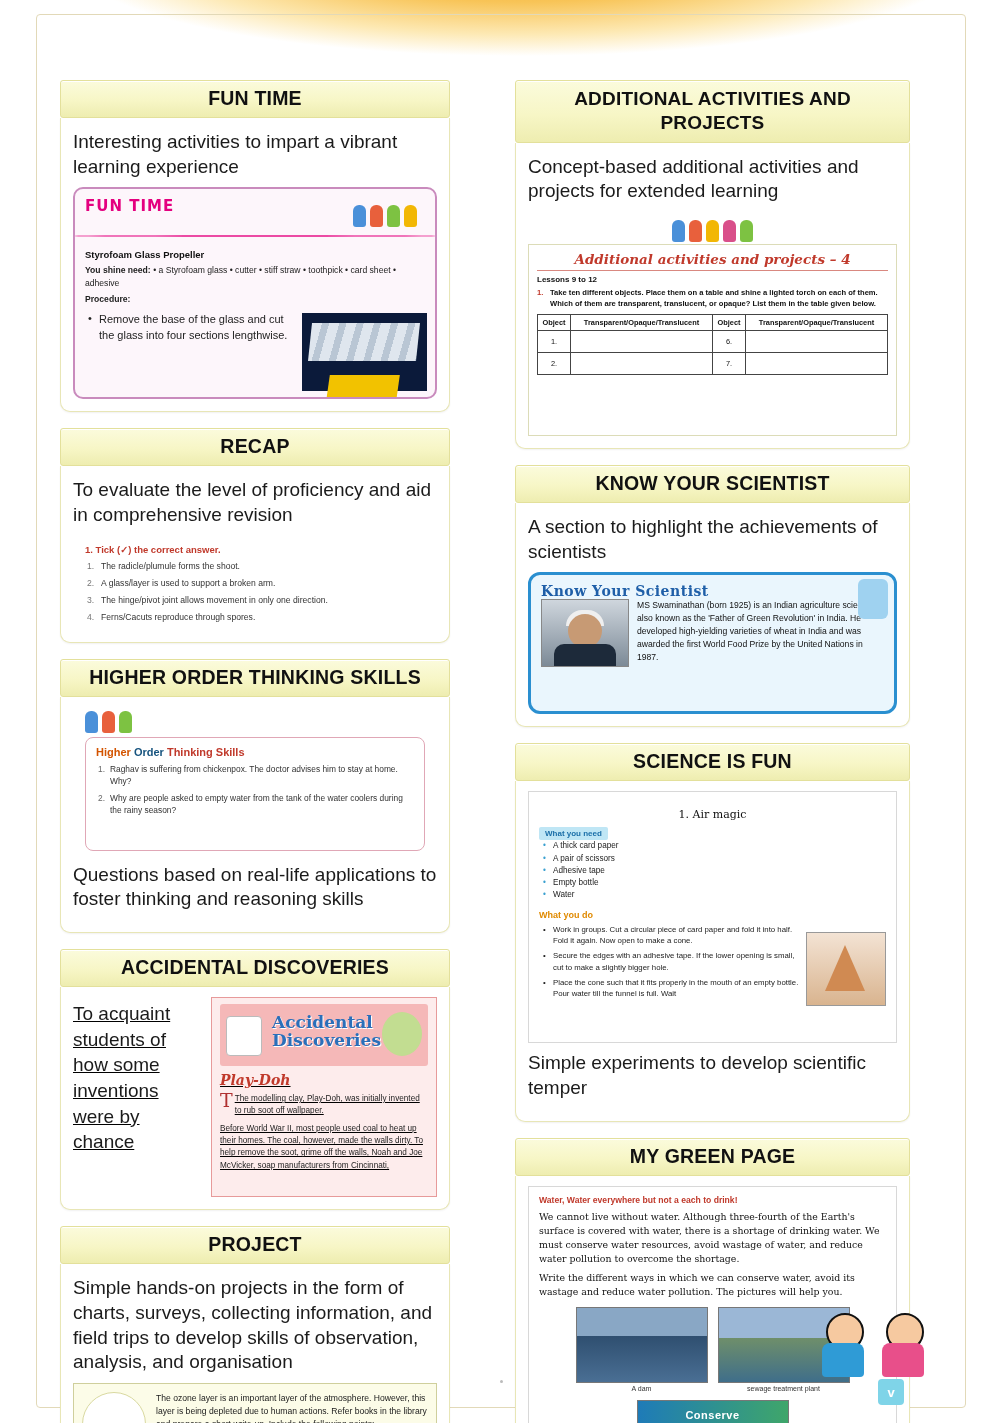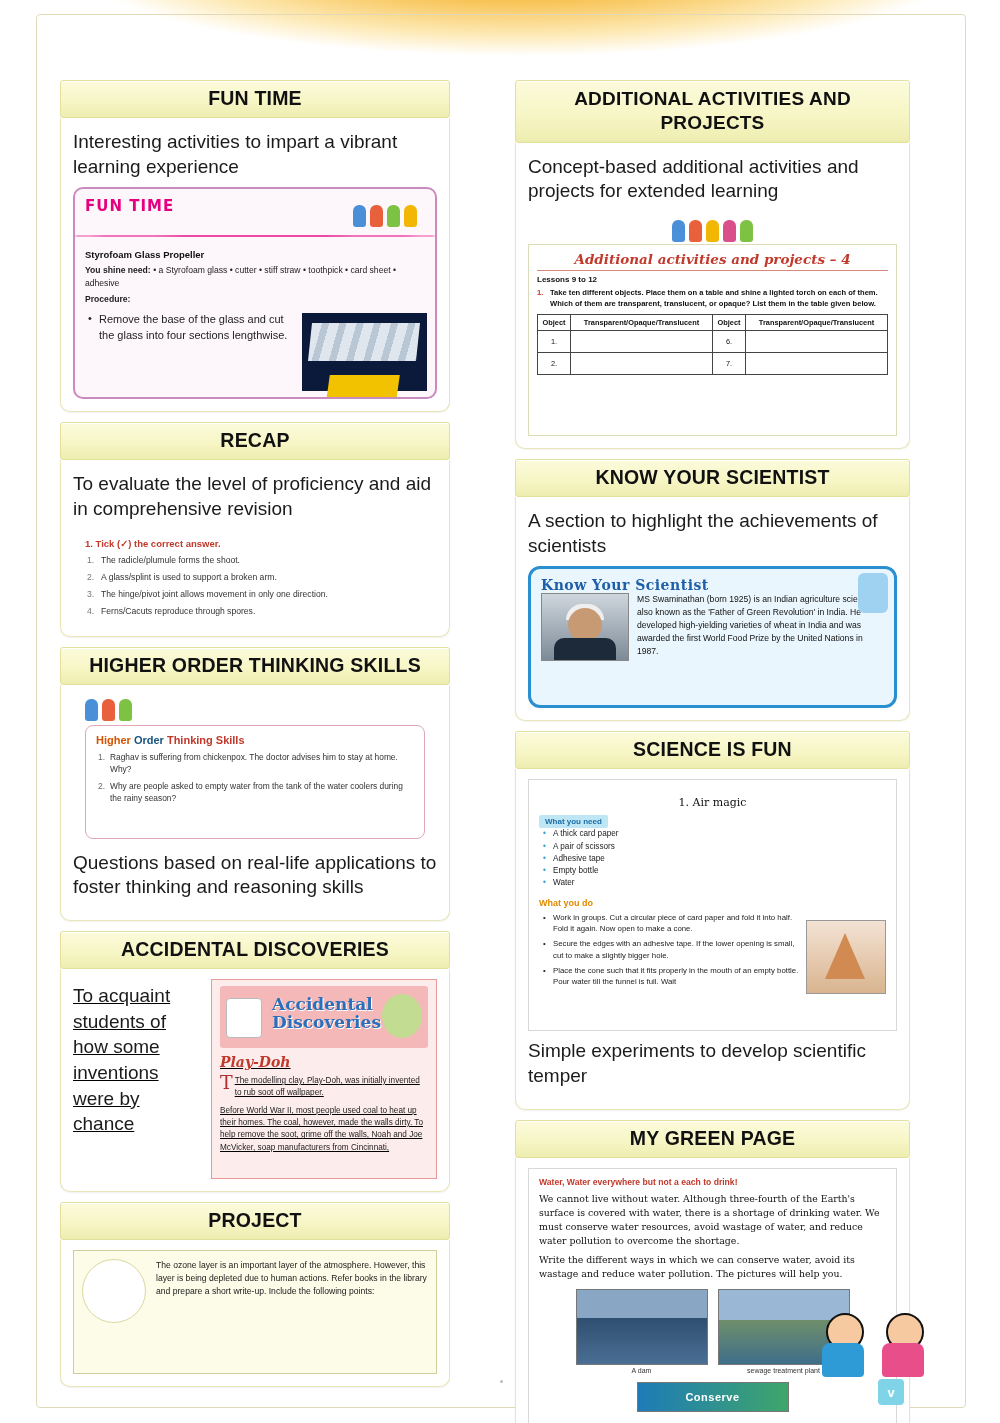--- a/index.html
+++ b/index.html
@@ -18,21 +18,21 @@
   }
   .page-border{
     position:absolute;left:36px;top:14px;width:928px;height:1392px;
     border:1px solid #e2d9b8;border-radius:4px;
   }
   .col{position:absolute;}
   .col-left{left:60px;top:80px;width:390px;}
   .col-right{left:515px;top:80px;width:395px;}
 
   
-  .block{position:relative;margin-bottom:10px;}
+  .block{position:relative;margin-bottom:16px;}
   .title-band{
     display:block;
     background:linear-gradient(to bottom,#fbfbdc 0%,#f7f6c6 55%,#eeedb0 100%);
     border:1px solid #e3e09b;
     border-radius:3px;
     text-align:center;
     font-weight:bold;
     color:#111;
     letter-spacing:.2px;
     padding:6px 10px 7px;
@@ -190,21 +190,21 @@
       </div>
     </div>
 
     <div class="block">
       <div class="title-band">RECAP</div>
       <div class="card">
         <div class="desc">To evaluate the level of proficiency and aid in comprehensive revision</div>
         <div class="recap-shot">
           <div class="rc-h">1.  Tick (✓) the correct answer.</div>
           <div class="rc-i"><b>1.</b><span>The radicle/plumule forms the shoot.</span></div>
-          <div class="rc-i"><b>2.</b><span>A glass/splint is used to support a broken arm.</span></div>
+          <div class="rc-i"><b>2.</b><span>A glass/layer is used to support a broken arm.</span></div>
           <div class="rc-i"><b>3.</b><span>The hinge/pivot joint allows movement in only one direction.</span></div>
           <div class="rc-i"><b>4.</b><span>Ferns/Cacuts reproduce through spores.</span></div>
         </div>
       </div>
     </div>
 
     <div class="block">
       <div class="title-band">HIGHER ORDER THINKING SKILLS</div>
       <div class="card">
         <div style="padding:4px 12px 2px">
@@ -240,20 +240,21 @@
             <div class="ad-p"><span class="drop">T</span><span>The modelling clay, Play-Doh, was initially invented to rub soot off wallpaper.</span></div>
             <div class="ad-p">Before World War II, most people used coal to heat up their homes. The coal, however, made the walls dirty. To help remove the soot, grime off the walls, Noah and Joe McVicker, soap manufacturers from Cincinnati,</div>
           </div>
         </div>
       </div>
     </div>
 
     <div class="block">
       <div class="title-band">PROJECT</div>
       <div class="card">
+        <div class="desc">Simple hands-on projects in the form of charts, surveys, collecting information, and field trips to develop skills of observation, analysis, and organisation</div>
         <div class="pj-shot">
           <div class="pj-badge">
             
           </div>
           <div class="pj-text">
             <div>The ozone layer is an important layer of the atmosphere. However, this layer is being depleted due to human actions. Refer books in the library and prepare a short write-up. Include the following points:</div>
 
           </div>
         </div>
       </div>

